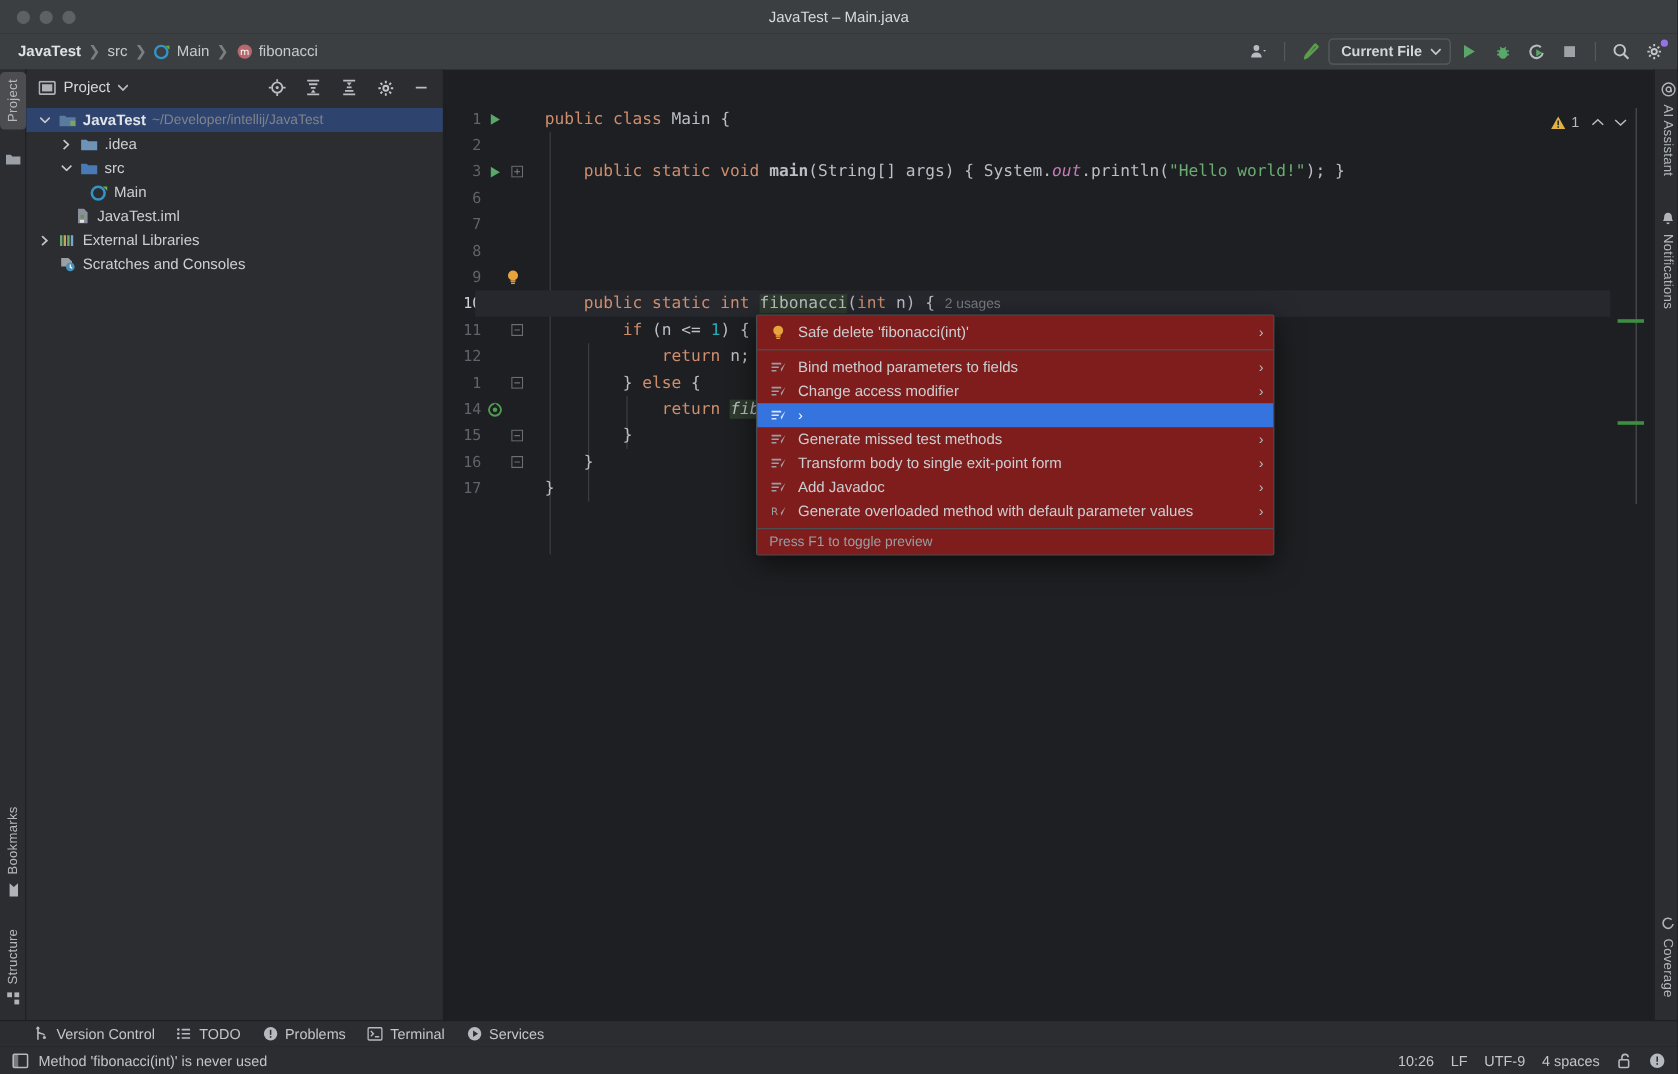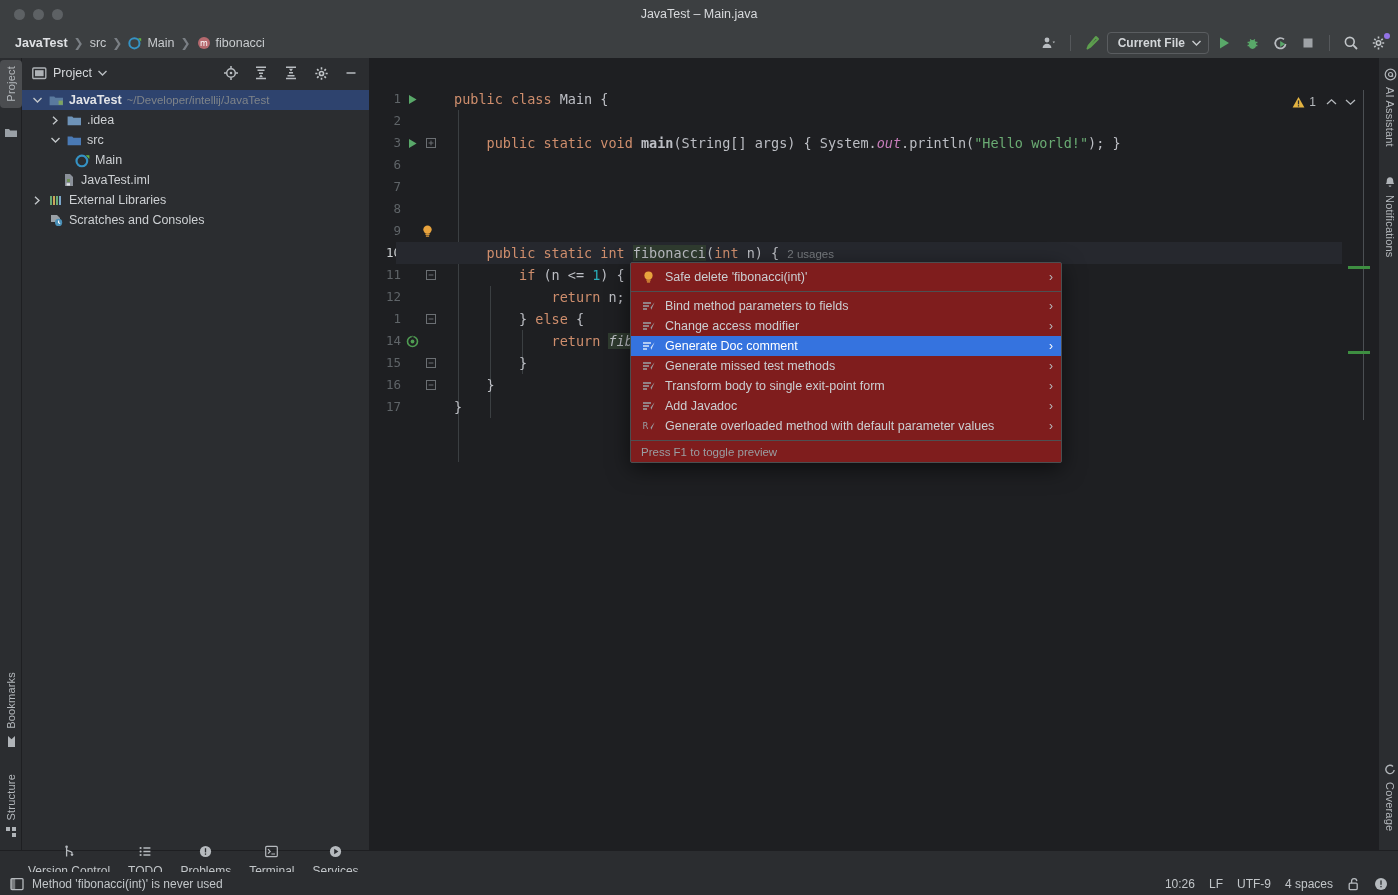--- a/index.html
+++ b/index.html
@@ -183,21 +183,21 @@
     height: 22px; display: flex; align-items: center; padding: 0 10px;
     font-size: 11.5px; color: #9a9ea2; border-top: 1px solid #4d5052; margin-top: 4px;
   }
 
   
   .bottombar {
     position: absolute; left: 0; bottom: 23px; width: 1398px; height: 22px;
     background: #2b2d30; display: flex; align-items: center; padding-left: 28px; gap: 18px;
     border-top: 1px solid #1e1f22;
   }
-  .bb-item { display: flex; align-items: center; gap: 6px; font-size: 12px; color: #c2c6c9; flex-direction: column; }
+  .bb-item { display: flex; align-items: center; gap: 6px; font-size: 12px; color: #c2c6c9; }
   .statusbar {
     position: absolute; left: 0; bottom: 0; width: 1398px; height: 23px;
     background: #2b2d30; display: flex; align-items: center; padding: 0 10px 0 10px; gap: 8px;
   }
   .status-msg { font-size: 12px; color: #c2c6c9; text-align: center; }
   .st-right { margin-left: auto; display: flex; align-items: center; gap: 14px; font-size: 12px; color: #c2c6c9; }
   svg { display: block; }
 </style>
 </head>
 <body>
@@ -707,21 +707,20 @@
       <span class="mtext">Change access modifier</span>
       <span class="arrow">›</span>
     </div>
     <div class="mi sel">
       <span class="mico">
         <svg width="14" height="13" viewBox="0 0 14 13">
             <path d="M1 3h8M1 6h6M1 9h4" stroke="#dce6f8" stroke-width="1.3"></path>
             <path d="M12.6 2.2 L9.2 9.8 L8.6 7.4 Z" fill="#dce6f8"></path>
           </svg>
       </span>
-      <span class="mtext">Generate Doc comment</span>
       <span class="arrow">›</span>
     </div>
     <div class="mi">
       <span class="mico">
         <svg width="14" height="13" viewBox="0 0 14 13">
             <path d="M1 3h8M1 6h6M1 9h4" stroke="#9aa0a6" stroke-width="1.3"></path>
             <path d="M12.6 2.2 L9.2 9.8 L8.6 7.4 Z" fill="#9aa0a6"></path>
           </svg>
       </span>
       <span class="mtext">Generate missed test methods</span>

